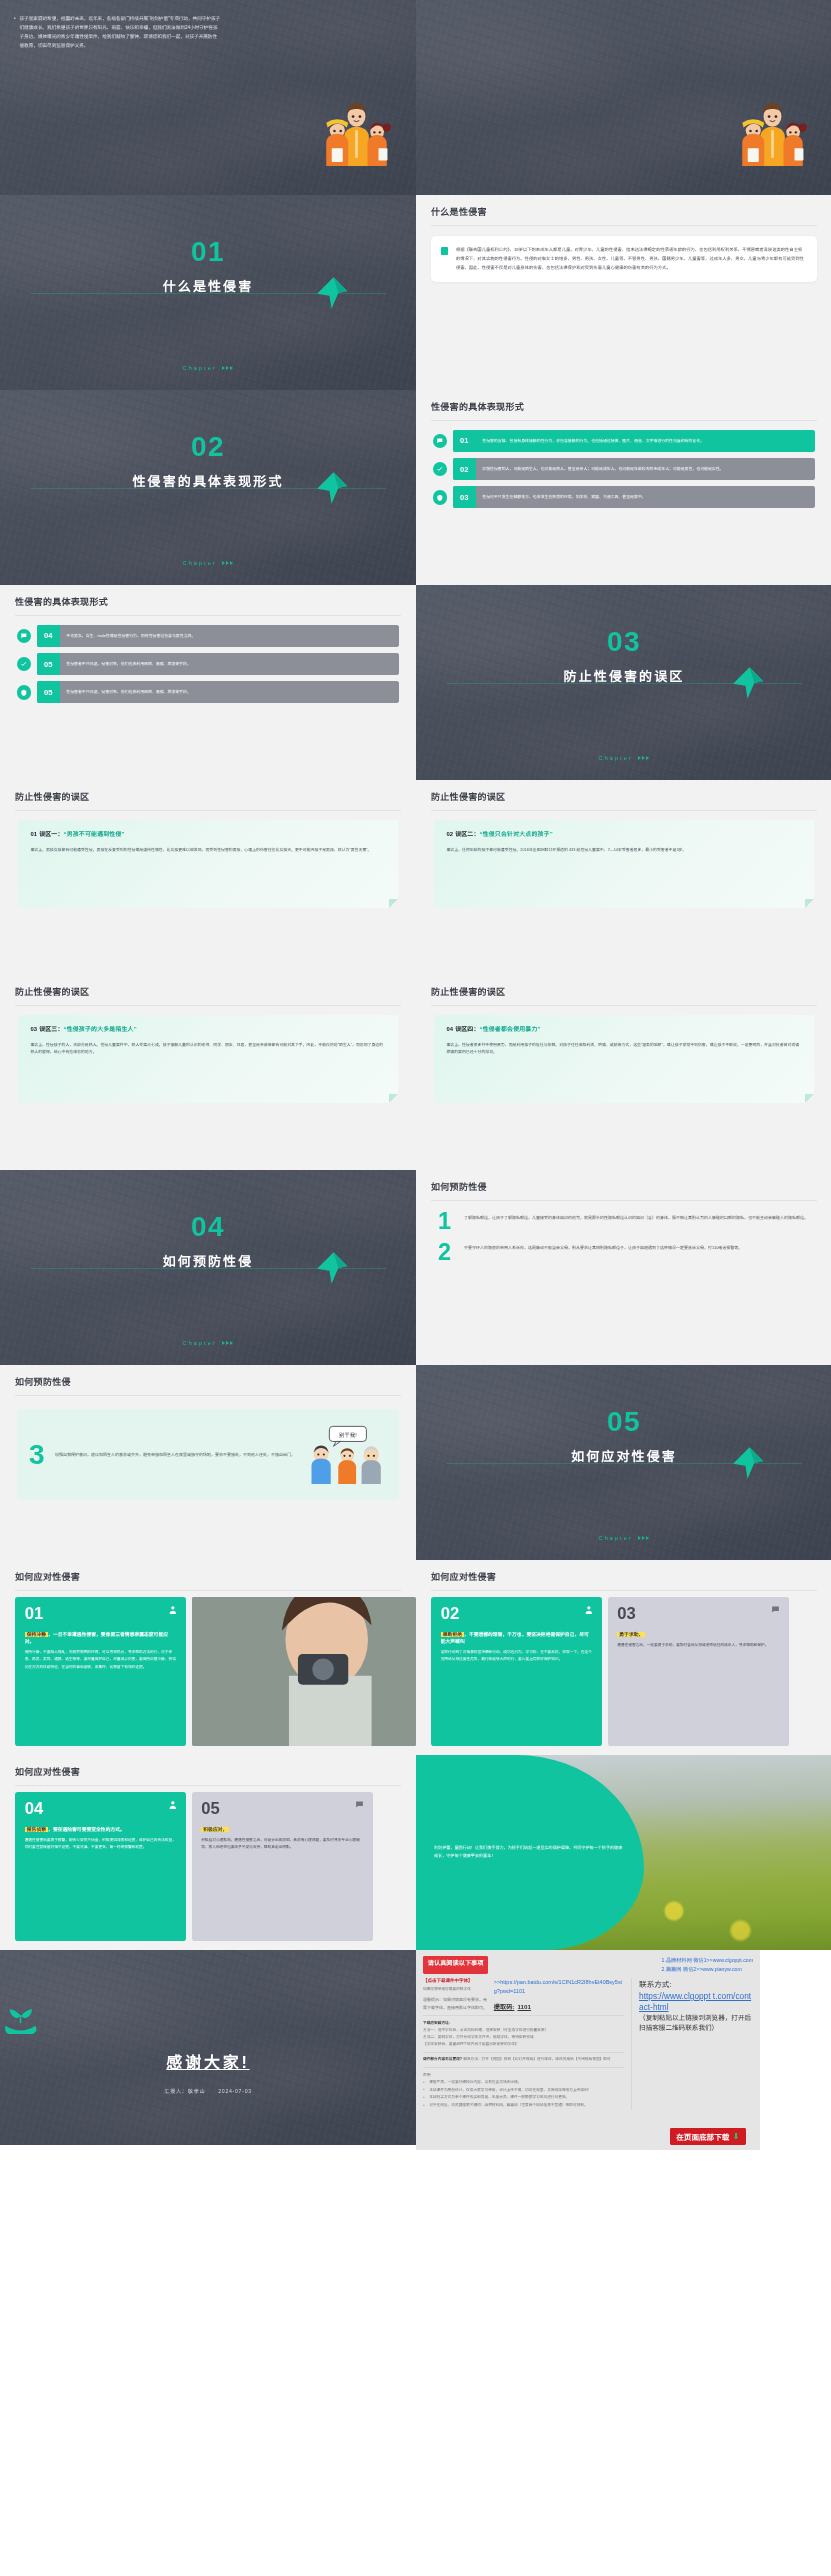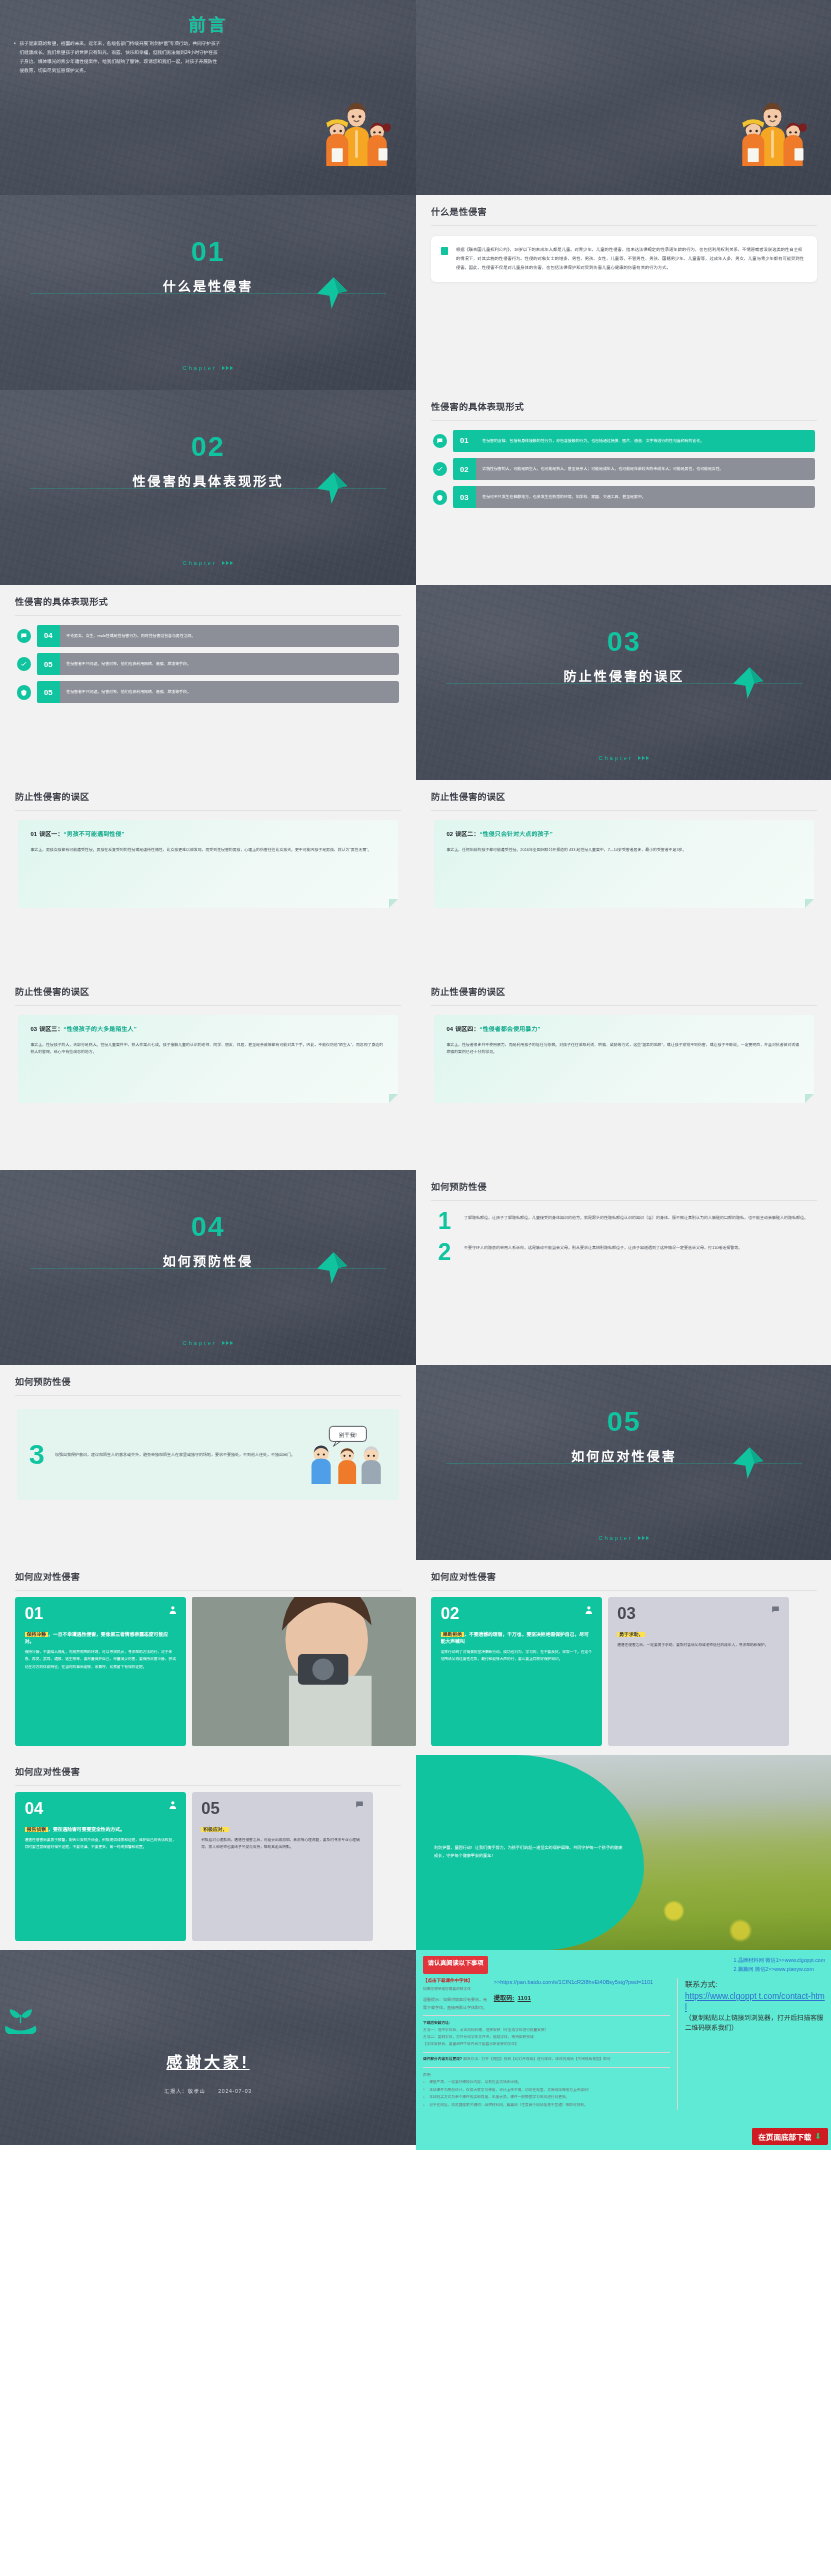--- a/index.html
+++ b/index.html
@@ -163,36 +163,36 @@
   .card-sm{
     flex:1;background:#cfd0da;border-radius:2.8px;color:#474a54;padding:8.3px 9.7px;position:relative;
   }
 
   
   .thanks-ttl{font-size:16px;font-weight:700;color:#fff;letter-spacing:2.8px;text-align:center;text-decoration:underline;}
   .thanks-sub{font-size:5.2px;color:#d6d9de;text-align:center;margin-top:14px;letter-spacing:0.7px;}
   .hand{width:41px;height:36px;margin:0 auto 9.7px;}
 
   
-  .promo{width:416px;height:200px;background:#5eead4;position:relative;padding:5.5px 7px;}
+  .promo{width:344px;height:200px;background:#e5e5e5;position:relative;padding:5.5px 7px;}
   .promo-badge{
     background:#e2353b;color:#fff;font-size:6.2px;font-weight:700;
     padding:2.1px 4.8px;border-radius:1.4px;white-space:nowrap;
   }
   .promo-links{font-size:5.2px;line-height:1.75;color:#2f6fd0;}
   .promo-cols{display:flex;margin-top:4.8px;gap:7px;}
   .promo-l{width:247px;}
   .promo-r{width:148px;}
   .tiny{font-size:3.7px;line-height:1.85;color:#6f7278;}
   .rule{height:0.7px;background:#d7d7d7;margin:4.1px 0;}
   .link-big{font-size:8.3px;line-height:1.35;color:#2f6fd0;text-decoration:underline;word-break:break-all;}
   .contact-lbl{font-size:7.6px;color:#333;margin-bottom:1.4px;}
   .contact-note{font-size:6.6px;line-height:1.5;color:#333;}
   .dl-btn{
-    position:absolute;right:4px;bottom:5.5px;background:#cf1b22;color:#fff;
+    position:absolute;right:14px;bottom:5.5px;background:#cf1b22;color:#fff;
     font-size:7.6px;font-weight:700;padding:2.8px 6.2px;border-radius:1.4px;
     display:flex;align-items:center;gap:3.5px;
   }
   .dl-btn .arw{color:#23c36a;font-size:8.3px;}
   .pwd-line{font-size:5.5px;color:#2f6fd0;word-break:break-all;line-height:1.6;}
   .pwd-code{font-size:6.2px;font-weight:700;color:#333;text-decoration:underline;}
   .warn{font-size:4px;line-height:1.9;color:#6f7278;width:64px;flex:none;}
   .promo-head-row{display:flex;gap:5.5px;}
   .bullets li{list-style:none;position:relative;padding-left:6.2px;font-size:3.7px;line-height:2.1;color:#6f7278;}
   .bullets li::before{content:"●";position:absolute;left:0;font-size:2.8px;top:0.7px;color:#8d9096;}
@@ -216,21 +216,20 @@
     font-size:4.1px;line-height:2.1;color:#ffffff;z-index:3;
   }
 </style>
 </head>
 <body>
 
 <div class="sheet">
 
   <div class="slide chalk">
     <div class="introwrap">
-      <div class="ttl-teal">前言</div>
       <div class="body-cols">
         <ul class="body-txt">
           <li>孩子是家庭的希望，祖国的未来。近年来，各级各部门持续开展“利剑护蕾”专项行动，共同守护孩子们健康成长。我们希望孩子的世界只有阳光、雨露、快乐和幸福，但我们无法做到24小时守护在孩子身边。媒体曝光的青少年遭性侵案件，给我们敲响了警钟。现请您和我们一起，对孩子开展防性侵教育，切实尽到监管保护义务。</li>
         </ul>
       </div>
     </div>
     <svg class="kids" viewBox="0 0 120 96">
       <ellipse cx="60" cy="24" rx="13" ry="15" fill="#f4c9a8"></ellipse>
       <path d="M46 22c0-12 8-18 14-18s14 6 14 18c0-6-6-9-14-9s-14 3-14 9z" fill="#6b4226"></path>
       <circle cx="55" cy="24" r="2" fill="#3a2a22"></circle>

